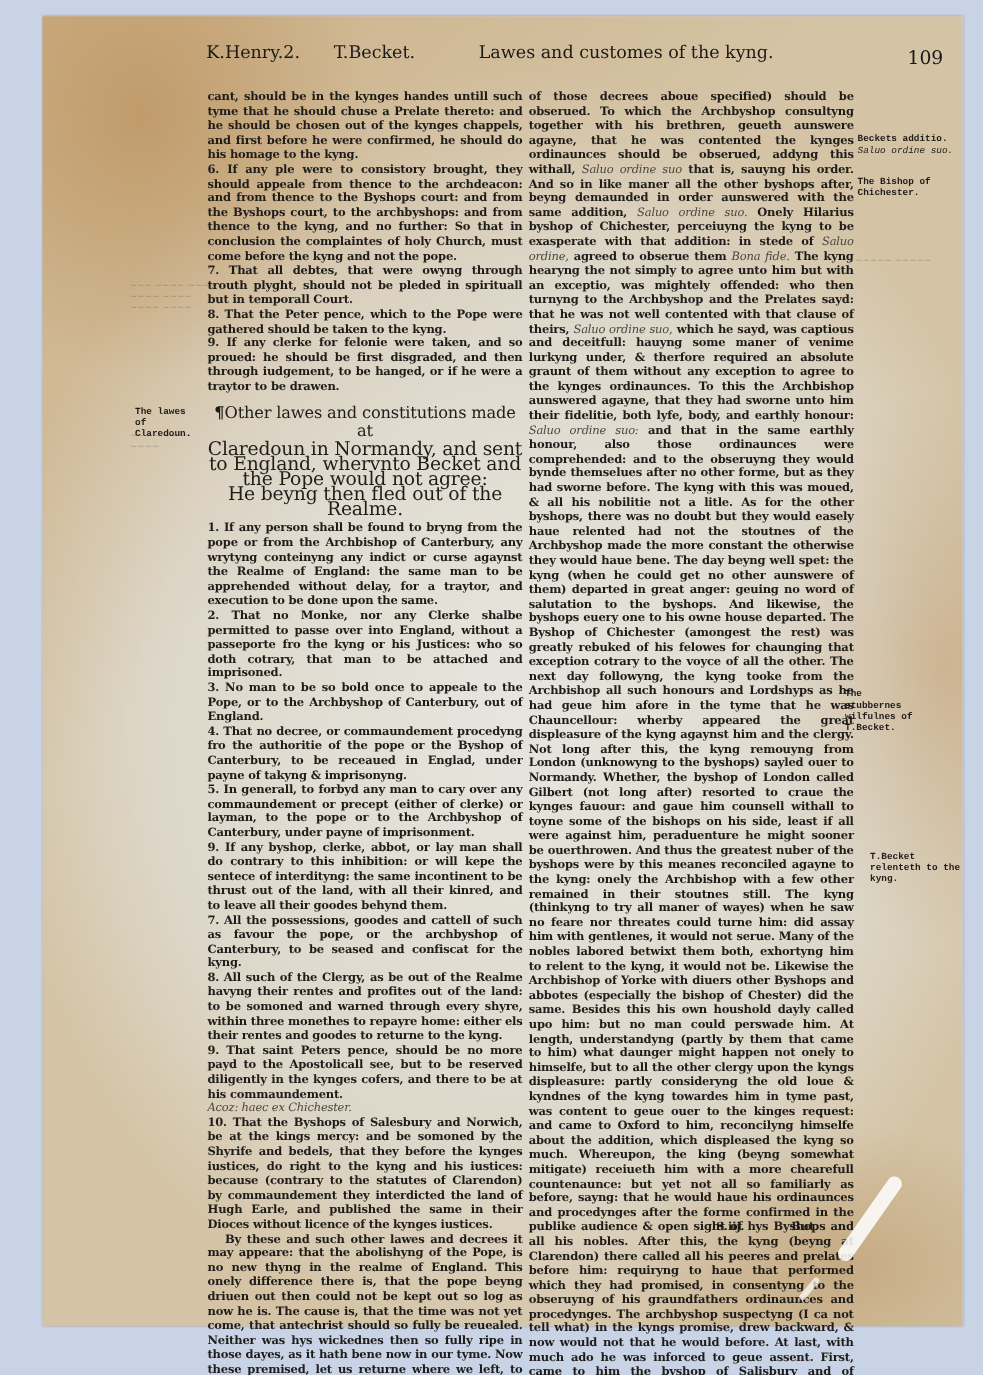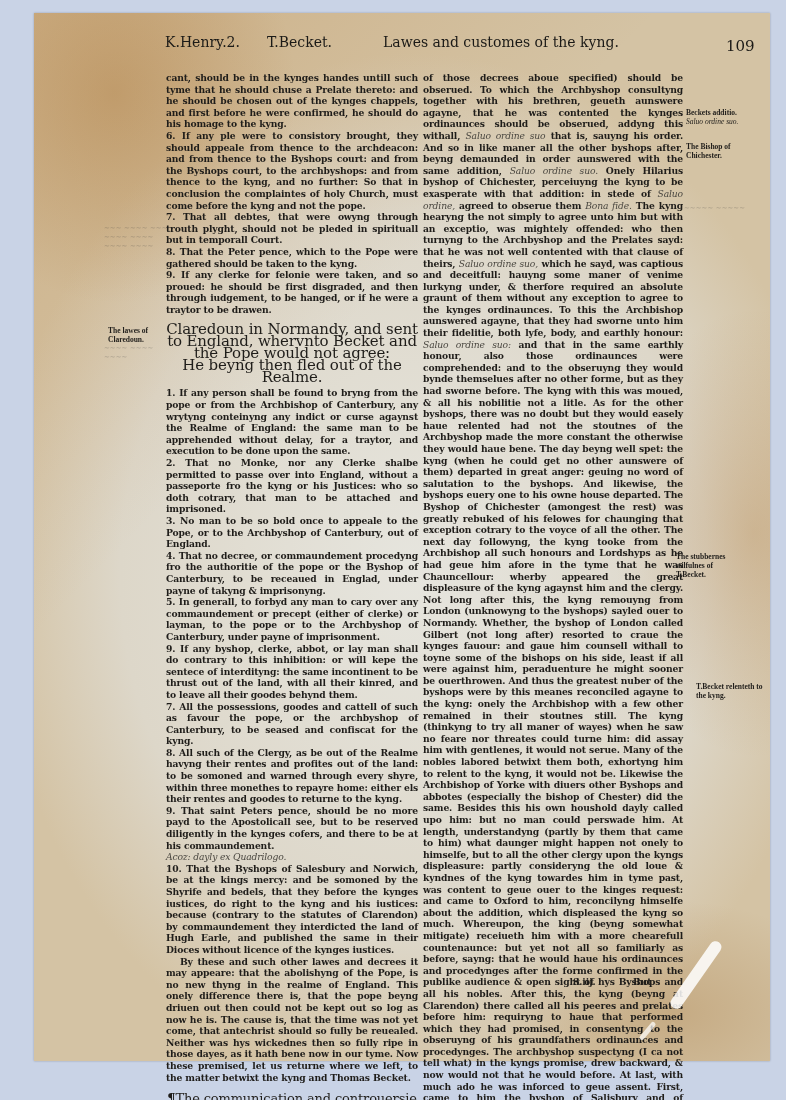--- a/index.html
+++ b/index.html
@@ -48,21 +48,21 @@
   }
   .sec-heading .big { font-size: 13px; line-height: 15px; display: block; }
   .sec-heading .sub { font-size: 15px; line-height: 12px; display: block; }
   .pilcrow { font-weight: bold; }
   .roman { font-weight: normal; font-style: italic; color: #4a4740; }
   .sig {
     position: absolute; left: 545px; top: 977px; width: 150px; font-size: 9px; font-weight: bold; color:#1f1d1a;padding-left:28px;
   }
   .sig .catch { position: absolute; left: 88px; top: 0; }
   .marg {
-    position: absolute; font-family: Liberation Serif, serif; font-weight: bold;
+    position: absolute; font-family: Liberation Mono, monospace; font-weight: bold;
     font-size: 7.5px; line-height: 9px; color: #1f1d1a;
   }
   .marg .it { font-style: italic; font-weight: normal; }
   .ghost {
     position: absolute; font-size: 7px; line-height: 9px; color: rgba(60,60,60,0.25);
     font-weight: bold; font-family: "DejaVu Serif", serif;
   }
   .glare {
     position: absolute; left: 690px; top: 935px; width: 12px; height: 80px;
     background: rgba(255,255,255,0.85); transform: rotate(35deg); border-radius: 6px;
@@ -89,34 +89,35 @@
 </div>
 
 <div class="col col-left">
   <p>cant, should be in the kynges handes untill such tyme that he should chuse a Prelate thereto: and he should be chosen out of the kynges chappels, and first before he were confirmed, he should do his homage to the kyng.</p>
   <p>6. If any ple were to consistory brought, they should appeale from thence to the archdeacon: and from thence to the Byshops court: and from the Byshops court, to the archbyshops: and from thence to the kyng, and no further: So that in conclusion the complaintes of holy Church, must come before the kyng and not the pope.</p>
   <p>7. That all debtes, that were owyng through trouth plyght, should not be pleded in spirituall but in temporall Court.</p>
   <p>8. That the Peter pence, which to the Pope were gathered should be taken to the kyng.</p>
   <p>9. If any clerke for felonie were taken, and so proued: he should be first disgraded, and then through iudgement, to be hanged, or if he were a traytor to be drawen.</p>
 
   <div class="sec-heading">
+    <span class="big"><span class="pilcrow">¶</span><span>Other lawes and constitutions made at</span></span>
     <span class="sub">Claredoun in Normandy, and sent to England, whervnto Becket and the Pope would not agree:</span>
     <span class="sub">He beyng then fled out of the Realme.</span>
   </div>
 
   <p>1. If any person shall be found to bryng from the pope or from the Archbishop of Canterbury, any wrytyng conteinyng any indict or curse agaynst the Realme of England: the same man to be apprehended without delay, for a traytor, and execution to be done upon the same.</p>
   <p>2. That no Monke, nor any Clerke shalbe permitted to passe over into England, without a passeporte fro the kyng or his Justices: who so doth cotrary, that man to be attached and imprisoned.</p>
   <p>3. No man to be so bold once to appeale to the Pope, or to the Archbyshop of Canterbury, out of England.</p>
   <p>4. That no decree, or commaundement procedyng fro the authoritie of the pope or the Byshop of Canterbury, to be receaued in Englad, under payne of takyng &amp; imprisonyng.</p>
   <p>5. In generall, to forbyd any man to cary over any commaundement or precept (either of clerke) or layman, to the pope or to the Archbyshop of Canterbury, under payne of imprisonment.</p>
   <p>9. If any byshop, clerke, abbot, or lay man shall do contrary to this inhibition: or will kepe the sentece of interdityng: the same incontinent to be thrust out of the land, with all their kinred, and to leave all their goodes behynd them.</p>
   <p>7. All the possessions, goodes and cattell of such as favour the pope, or the archbyshop of Canterbury, to be seased and confiscat for the kyng.</p>
   <p>8. All such of the Clergy, as be out of the Realme havyng their rentes and profites out of the land: to be somoned and warned through every shyre, within three monethes to repayre home: either els their rentes and goodes to returne to the kyng.</p>
   <p>9. That saint Peters pence, should be no more payd to the Apostolicall see, but to be reserved diligently in the kynges cofers, and there to be at his commaundement.</p>
-  <p class="roman">Acoz: dayly ex Quadrilogo.</p>
+  <p class="roman">Acoz: haec ex Chichester.</p>
   <p>10. That the Byshops of Salesbury and Norwich, be at the kings mercy: and be somoned by the Shyrife and bedels, that they before the kynges iustices, do right to the kyng and his iustices: because (contrary to the statutes of Clarendon) by commaundement they interdicted the land of Hugh Earle, and published the same in their Dioces without licence of the kynges iustices.</p>
   <p style="text-indent:14px;">By these and such other lawes and decrees it may appeare: that the abolishyng of the Pope, is no new thyng in the realme of England. This onely difference there is, that the pope beyng driuen out then could not be kept out so log as now he is. The cause is, that the time was not yet come, that antechrist should so fully be reuealed. Neither was hys wickednes then so fully ripe in those dayes, as it hath bene now in our tyme. Now these premised, let us returne where we left, to the matter betwixt the kyng and Thomas Becket.</p>
 
   <div class="sec-heading">
     <span class="big"><span class="pilcrow">¶</span><span>The communication and controuersie</span></span>
 
   </div>
 
 </div>
 

